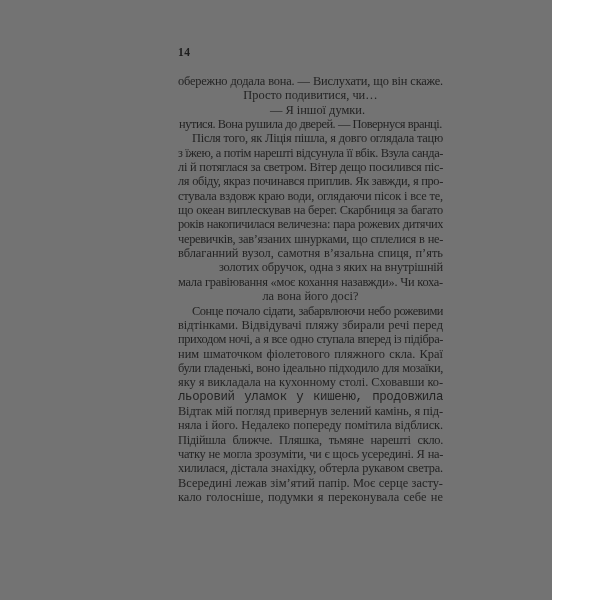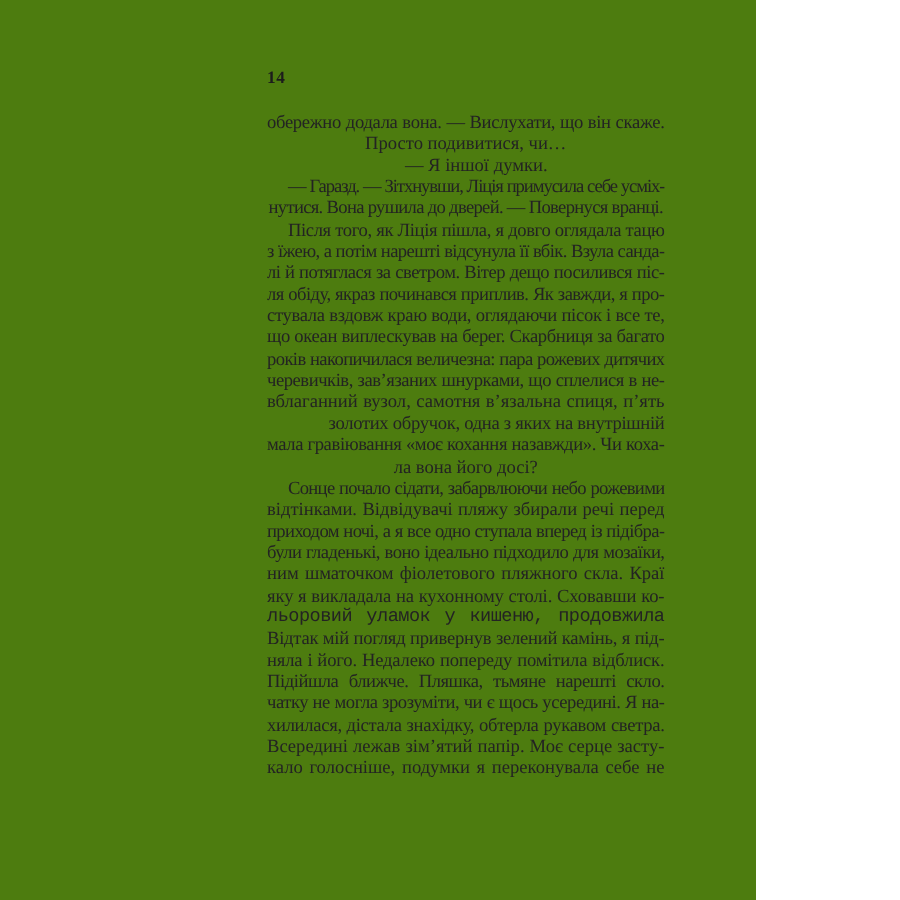--- a/index.html
+++ b/index.html
@@ -4,22 +4,22 @@
 <style>
   html, body { margin: 0; padding: 0; }
   body {
     width: 600px; height: 600px;
     background: #ffffff;
     overflow: hidden;
     font-family: "Liberation Serif", "DejaVu Serif", serif;
   }
   .page {
     position: relative;
-    width: 504px; height: 600px;
-    background: #4d7c0f;
+    width: 552px; height: 600px;
+    background: #737373;
     color: #232323;
   }
   .folio {
     position: absolute;
     left: 178px; top: 46px;
     font-size: 11.5px;
     font-weight: 600;
     letter-spacing: 0.4px;
     color: #1c1c1c;
   }
@@ -47,39 +47,38 @@
 </style>
 </head>
 <body>
 
 <div class="page">
   <div class="folio">14</div>
   <div class="text" id="text-block">
       <div class="line j" style="letter-spacing: -0.2px;">обережно додала вона. — Вислухати, що він скаже.</div>
       <div class="line">Просто подивитися, чи…</div>
       <div class="line ind">— Я іншої думки.</div>
-      <div class="line j ind" style="letter-spacing: -0.7px;">— Гаразд. — Зітхнувши, Ліція примусила себе усміх-</div>
       <div class="line" style="letter-spacing: -0.45px;">нутися. Вона рушила до дверей. — Повернуся вранці.</div>
       <div class="line j ind" style="letter-spacing: -0.25px;">Після того, як Ліція пішла, я довго оглядала тацю</div>
       <div class="line j" style="letter-spacing: -0.4px;">з їжею, а потім нарешті відсунула її вбік. Взула санда-</div>
       <div class="line j" style="letter-spacing: -0.3px;">лі й потяглася за светром. Вітер дещо посилився піс-</div>
       <div class="line j" style="letter-spacing: -0.35px;">ля обіду, якраз починався приплив. Як завжди, я про-</div>
       <div class="line j" style="letter-spacing: -0.2px;">стувала вздовж краю води, оглядаючи пісок і все те,</div>
       <div class="line j" style="letter-spacing: -0.25px;">що океан виплескував на берег. Скарбниця за багато</div>
       <div class="line j" style="letter-spacing: -0.4px;">років накопичилася величезна: пара рожевих дитячих</div>
       <div class="line j" style="letter-spacing: -0.3px;">черевичків, зав’язаних шнурками, що сплелися в не-</div>
       <div class="line j">вблаганний вузол, самотня в’язальна спиця, п’ять</div>
       <div class="line j" style="letter-spacing: -0.2px; margin-left: 41px;">золотих обручок, одна з яких на внутрішній стороні</div>
       <div class="line j" style="letter-spacing: -0.25px;">мала гравіювання «моє кохання назавжди». Чи коха-</div>
       <div class="line">ла вона його досі?</div>
       <div class="line j ind" style="letter-spacing: -0.45px;">Сонце почало сідати, забарвлюючи небо рожевими</div>
       <div class="line j">відтінками. Відвідувачі пляжу збирали речі перед</div>
       <div class="line j" style="letter-spacing: -0.4px;">приходом ночі, а я все одно ступала вперед із підібра-</div>
+      <div class="line j">ним шматочком фіолетового пляжного скла. Краї</div>
       <div class="line j" style="letter-spacing: -0.35px;">були гладенькі, воно ідеально підходило для мозаїки,</div>
-      <div class="line j">ним шматочком фіолетового пляжного скла. Краї</div>
       <div class="line j" style="letter-spacing: -0.05px;">яку я викладала на кухонному столі. Сховавши ко-</div>
       <div class="line j" style="letter-spacing: -0.35px; font-family: Liberation Mono, monospace;">льоровий уламок у кишеню, продовжила прогулянку.</div>
       <div class="line j" style="letter-spacing: -0.15px;">Відтак мій погляд привернув зелений камінь, я під-</div>
       <div class="line j" style="letter-spacing: -0.1px;">няла і його. Недалеко попереду помітила відблиск.</div>
       <div class="line j" style="letter-spacing: -0.3px;">Підійшла ближче. Пляшка, тьмяне нарешті скло. Спо-</div>
       <div class="line j" style="letter-spacing: -0.3px;">чатку не могла зрозуміти, чи є щось усередині. Я на-</div>
       <div class="line j" style="letter-spacing: -0.2px;">хилилася, дістала знахідку, обтерла рукавом светра.</div>
       <div class="line j">Всередині лежав зім’ятий папір. Моє серце засту-</div>
       <div class="line j">кало голосніше, подумки я переконувала себе не</div>
     </div>

